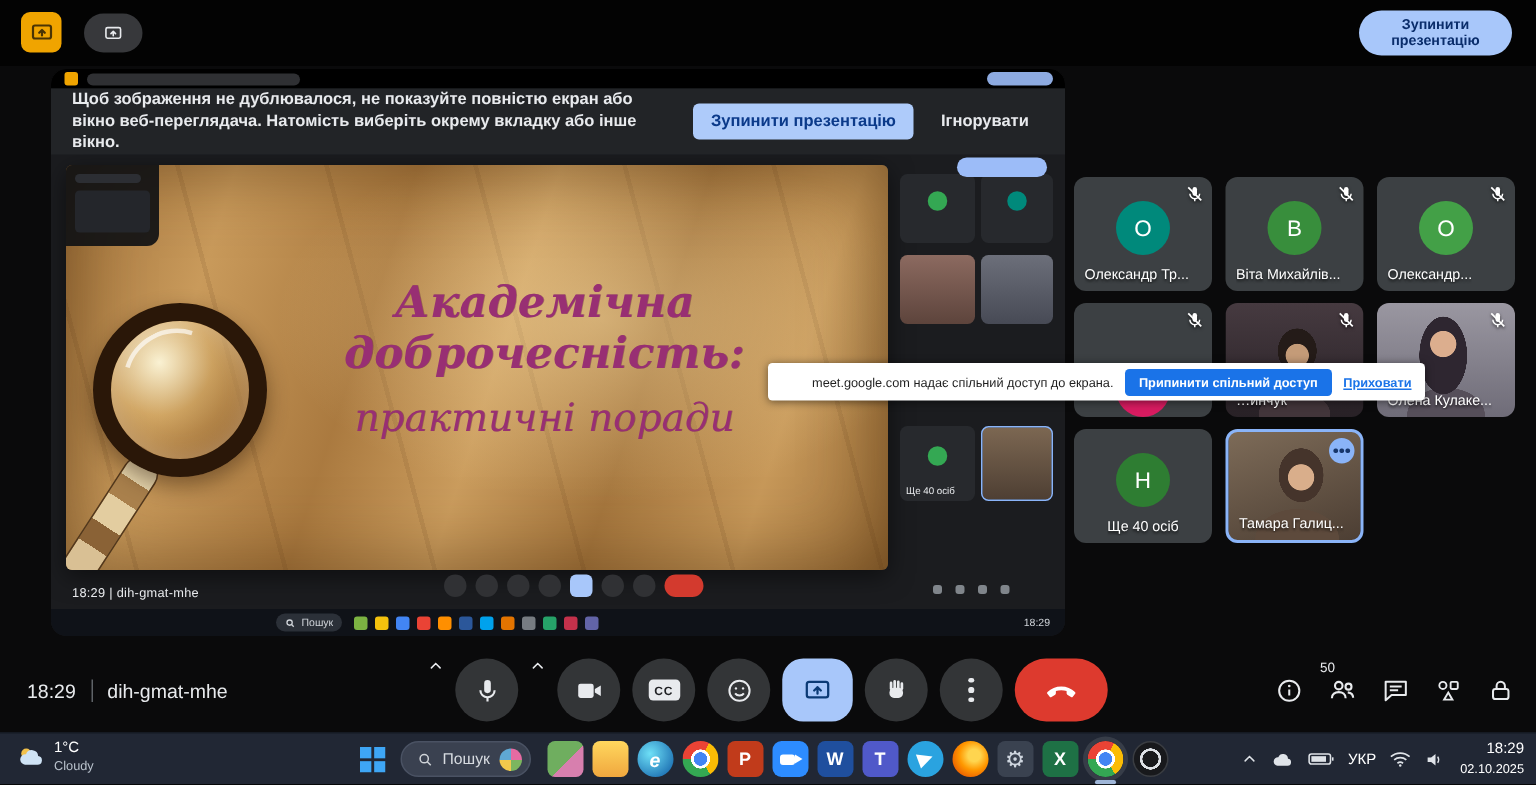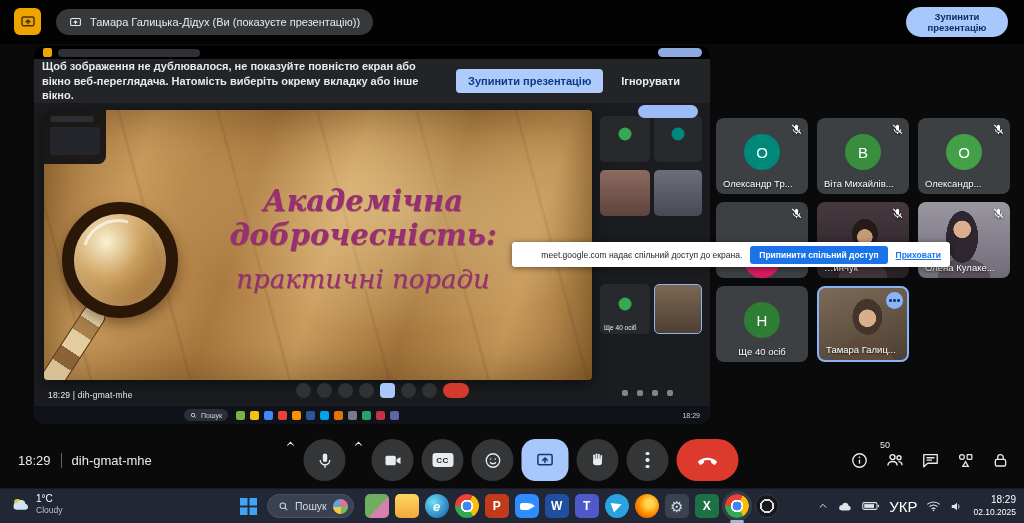--- a/index.html
+++ b/index.html
@@ -19,21 +19,21 @@
 
   
   .share-tile{position:absolute;left:34px;top:46px;width:676px;height:378px;border-radius:10px;
               background:#1b1c1f;overflow:hidden;}
   .in-top{position:absolute;left:0;top:0;width:676px;height:13px;background:#000;}
   .in-badge{position:absolute;left:9px;top:2px;width:9px;height:9px;border-radius:2px;background:#f0a400;}
   .in-pill{position:absolute;left:24px;top:3px;width:142px;height:8px;border-radius:4px;background:#2f3033;}
   .in-stop{position:absolute;right:8px;top:2px;width:44px;height:9px;border-radius:5px;background:#9cbcf8;opacity:.9;}
 
   .warn{position:absolute;left:0;top:13px;width:676px;height:44px;background:rgba(34,36,40,.96);
-        display:flex;align-items:center;gap:12px;padding:0 8px;z-index:6;}
+        display:flex;align-items:center;gap:12px;padding:0 14px;z-index:6;}
   .warn-msg{width:402px;margin:0;font-size:11px;font-weight:700;color:#e8eaed;line-height:1.35;}
   .warn-stop{border:none;border-radius:4px;background:#aecbfa;color:#0b3a8a;font-size:11px;font-weight:700;
              padding:6px 12px;white-space:nowrap;cursor:pointer;font-family:"Liberation Sans",sans-serif;}
   .warn-ignore{border:none;background:none;color:#e8eaed;font-size:11px;font-weight:700;white-space:nowrap;
                cursor:pointer;font-family:"Liberation Sans",sans-serif;}
   .mini-stop{position:absolute;left:604px;top:59px;width:60px;height:13px;border-radius:7px;background:#9cbcf8;z-index:5;}
 
   
   .slide{position:absolute;left:10px;top:64px;width:548px;height:270px;border-radius:4px;overflow:hidden;
          background:
@@ -199,21 +199,21 @@
   .app-telegram::before{content:"";border-left:10px solid #fff;border-top:5px solid transparent;
                         border-bottom:5px solid transparent;transform:rotate(-20deg);display:block;}
   .app-firefox{background:radial-gradient(circle at 60% 40%, #ffd54f 0 20%, #ff9800 48%, #e65100 85%);border-radius:50%;}
   .app-settings{background:#3a4250;}
   .app-settings .glyph{font-size:15px;font-weight:400;color:#cfd6df;}
   .app-excel{background:#1e7145;}
   .app-obs{background:radial-gradient(circle, transparent 0 34%, #dde1e6 35% 45%, transparent 46%),#18191c;
            border:1px solid #3a3d42;border-radius:50%;}
   .tb-tray{position:absolute;right:8px;top:0;height:34px;display:flex;align-items:center;gap:9px;}
   .tray-ic{display:flex;align-items:center;cursor:pointer;}
-  .tb-lang{font-size:15px;color:#fff;cursor:pointer;}
+  .tb-lang{font-size:10px;color:#fff;cursor:pointer;}
   .tb-clock{text-align:right;cursor:pointer;}
   .tb-clock b{display:block;font-size:10px;color:#fff;font-weight:400;line-height:1.25;}
   .tb-clock i{display:block;font-size:8.5px;color:#fff;font-style:normal;line-height:1.25;}
 </style>
 </head>
 <body>
 
 <div class="screen">
 
   <header class="topbar">
@@ -221,21 +221,20 @@
       <svg width="16" height="16" viewBox="0 0 24 24" fill="none" stroke="#4a3404" stroke-width="2.2">
           <rect x="3" y="4.5" width="18" height="13" rx="2"></rect>
           <path d="M12 14.5V9m0 0l-2.8 2.8M12 9l2.8 2.8" stroke-linecap="round"></path>
         </svg>
     </div>
     <div class="presenter-pill">
       <svg width="13" height="13" viewBox="0 0 24 24" fill="none" stroke="#e8eaed" stroke-width="2">
           <rect x="3" y="4.5" width="18" height="13" rx="2"></rect>
           <path d="M12 14.5V9m0 0l-2.8 2.8M12 9l2.8 2.8" stroke-linecap="round"></path>
         </svg>
-      <span>Тамара Галицька-Дідух (Ви (показуєте презентацію))</span>
     </div>
     <button class="stop-pres-btn">Зупинити презентацію</button>
   </header>
 
   <section class="share-tile">
     <div class="in-top">
       <span class="in-badge"></span>
       <span class="in-pill"></span>
       <span class="in-stop"></span>
     </div>

